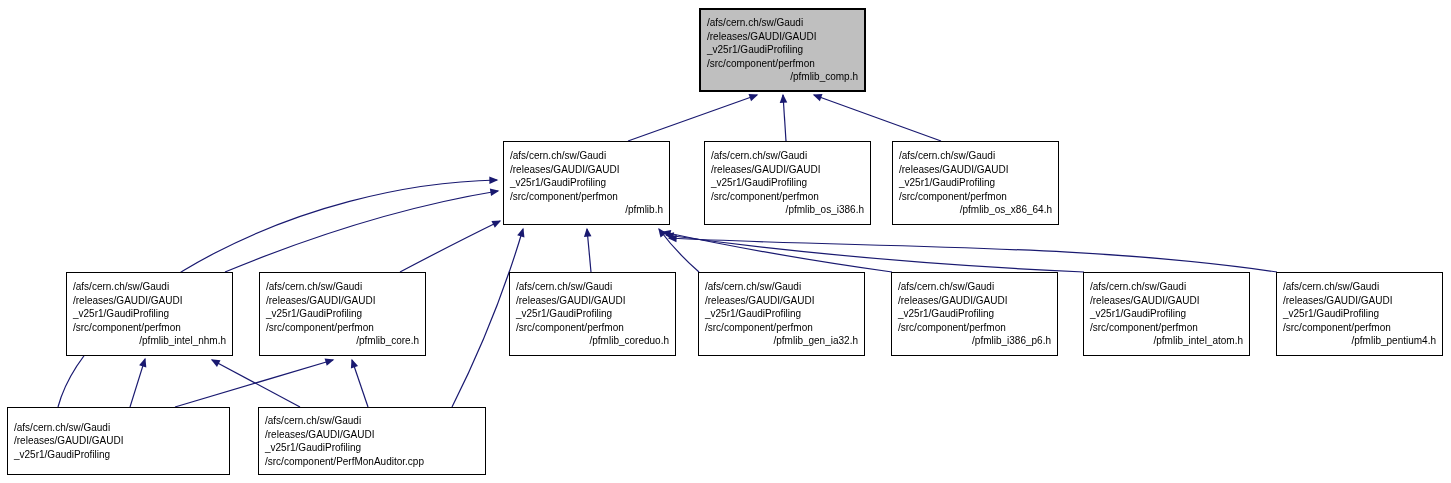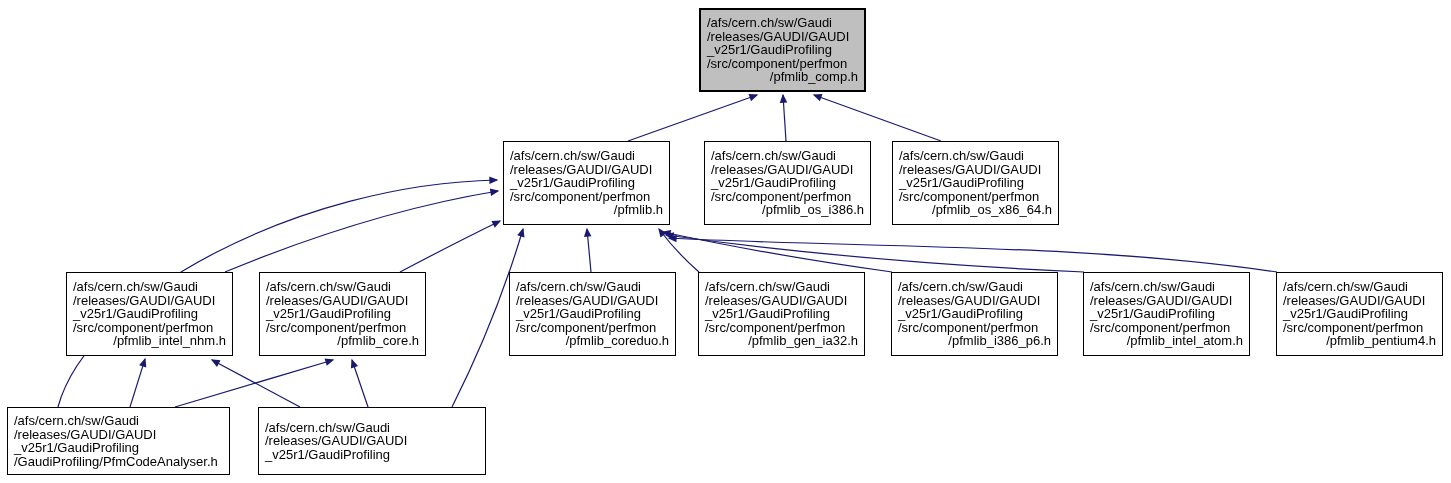--- a/index.html
+++ b/index.html
@@ -14,21 +14,21 @@
   .node{
     position:absolute;
     box-sizing:border-box;
     border:1px solid #000000;
     background:#ffffff;
     color:#000000;
     display:flex;
     flex-direction:column;
     justify-content:center;
     padding:2px 6px;
-    font-size:13px;
+    font-size:10px;
     line-height:13.5px;
     cursor:default;
   }
   .node.hl{border-width:2px;}
   .node .ln{white-space:nowrap;text-align:left;}
   .node .ln.c{text-align:right;}
 </style>
 </head>
 <body>
 
@@ -131,21 +131,21 @@
         <div class="ln">/afs/cern.ch/sw/Gaudi</div>
         <div class="ln">/releases/GAUDI/GAUDI</div>
         <div class="ln">_v25r1/GaudiProfiling</div>
         <div class="ln">/src/component/perfmon</div>
         <div class="ln c">/pfmlib_pentium4.h</div>
       </div>
       <div class="node" style="left: 7px; top: 407px; width: 223px; height: 68px; background: rgb(255, 255, 255); border-color: rgb(0, 0, 0);">
         <div class="ln">/afs/cern.ch/sw/Gaudi</div>
         <div class="ln">/releases/GAUDI/GAUDI</div>
         <div class="ln">_v25r1/GaudiProfiling</div>
-        <div class="ln">/GaudiProfiling/PfmCodeAnalyser.h</div>
       </div>
       <div class="node" style="left: 258px; top: 407px; width: 228px; height: 68px; background: rgb(255, 255, 255); border-color: rgb(0, 0, 0);">
         <div class="ln">/afs/cern.ch/sw/Gaudi</div>
         <div class="ln">/releases/GAUDI/GAUDI</div>
         <div class="ln">_v25r1/GaudiProfiling</div>
+        <div class="ln">/src/component/PerfMonAuditor.cpp</div>
       </div>
     </div>
 </div>
 
 </body></html>

